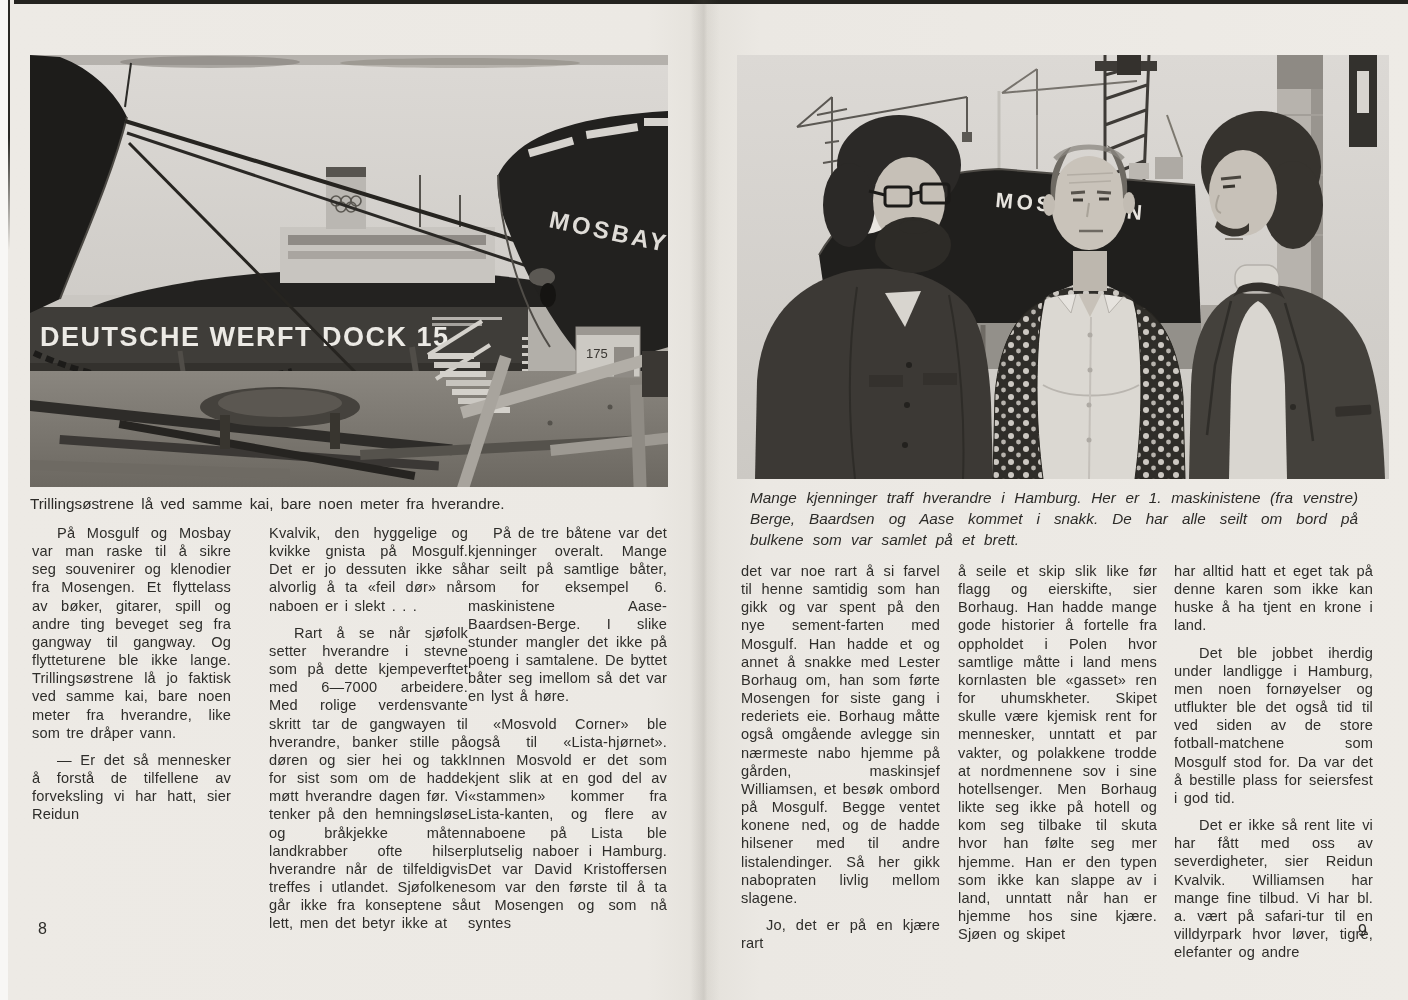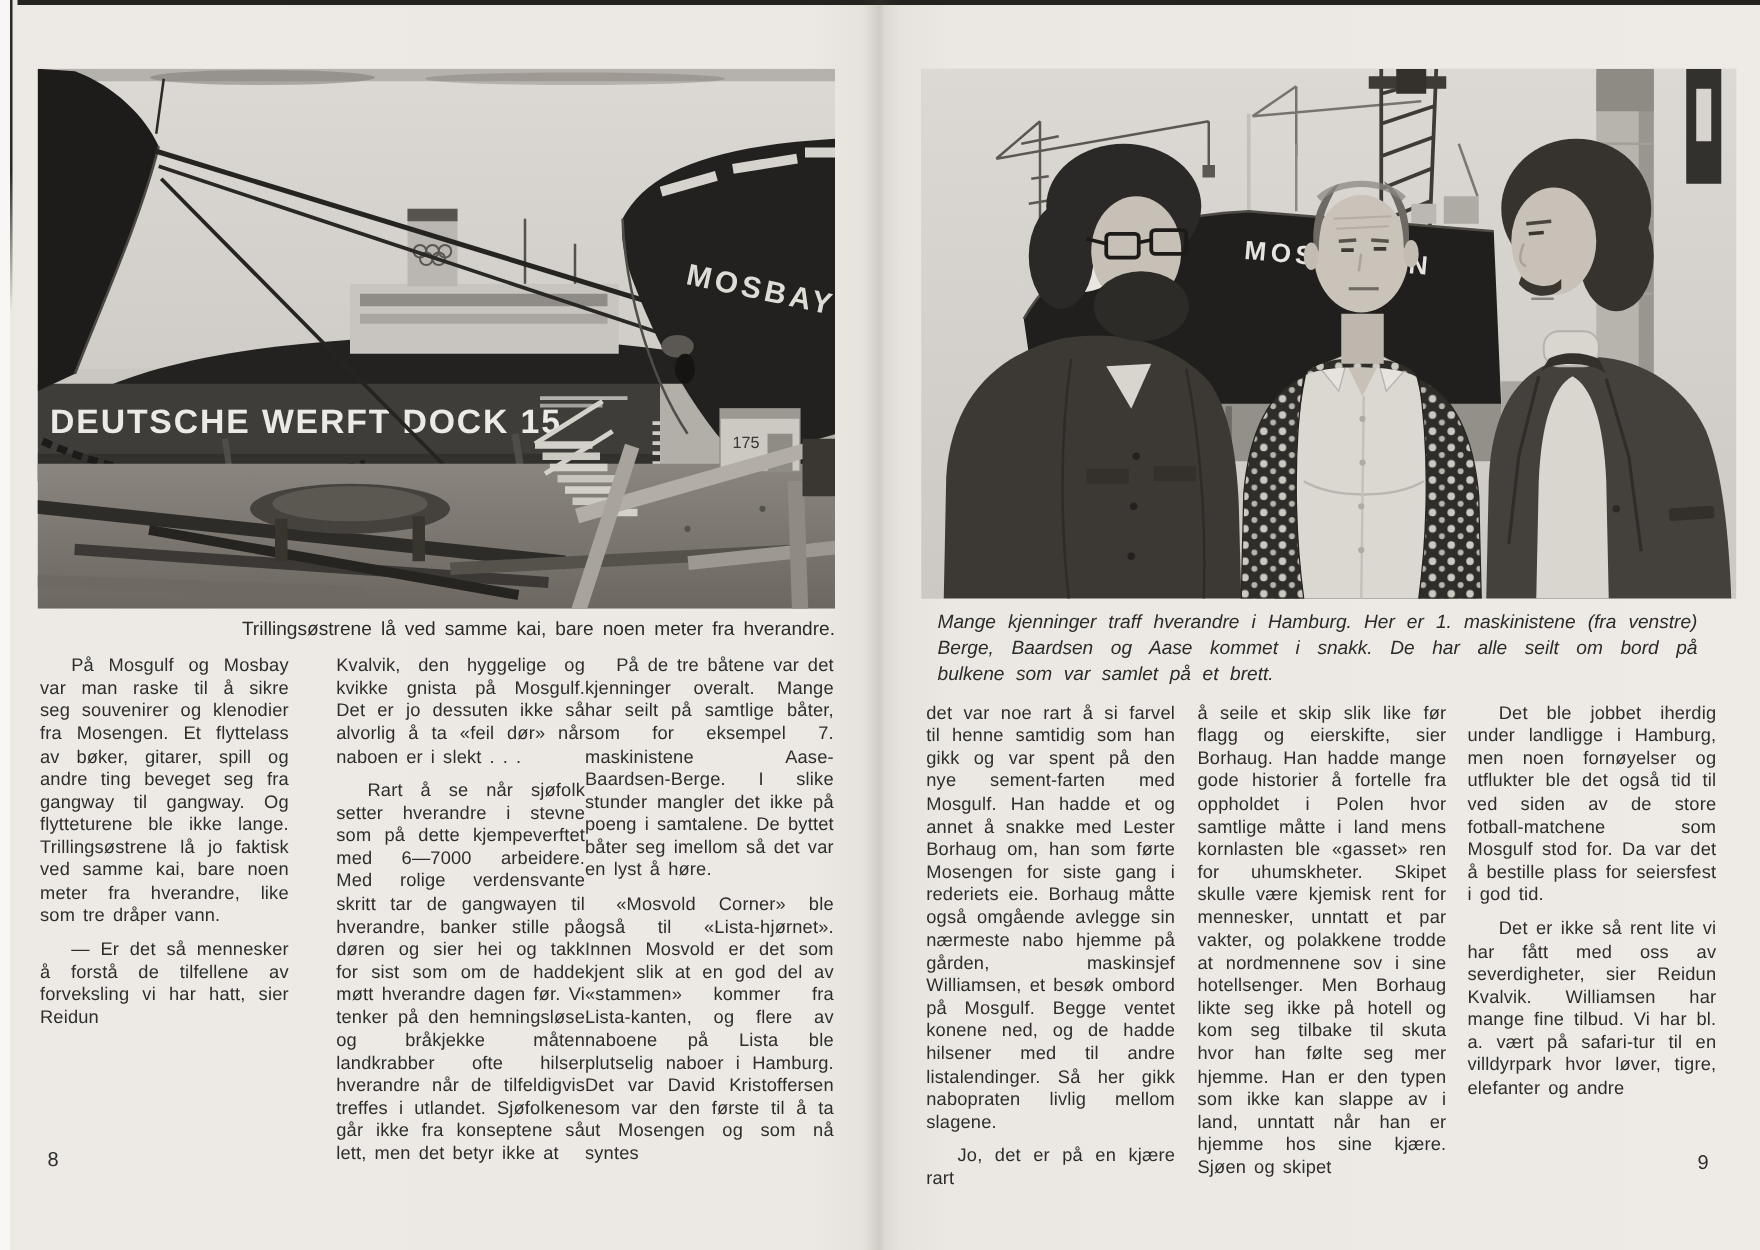--- a/index.html
+++ b/index.html
@@ -13,21 +13,21 @@
     background-color:#ece9e4;}
   .scan-top{position:absolute;left:14px;top:0;right:0;height:4px;background:#24231f;}
   .scan-left-white{position:absolute;left:0;top:0;width:8px;height:100%;background:#f8f7f5;}
   .scan-left-line{position:absolute;left:8px;top:0;width:2px;height:250px;
     background:linear-gradient(#2a2925 55%,rgba(42,41,37,0));}
   .gutter{position:absolute;left:690px;top:0;width:30px;height:100%;
     background:linear-gradient(90deg,rgba(0,0,0,0),rgba(95,90,82,.16) 46%,rgba(120,114,105,.08) 58%,rgba(0,0,0,0));}
   .photo{position:absolute;overflow:hidden;background:#d6d3cf;}
   .photo svg{display:block;width:100%;height:100%;}
   .caption{position:absolute;color:#2c2b28;font-size:15.3px;line-height:21px;}
-  .caption.center{text-align:right;word-spacing:3px;}
+  .caption.center{text-align:left;word-spacing:3px;}
   .caption.just{text-align:justify;word-spacing:5px;font-style:italic;}
   .col{position:absolute;width:199px;font-size:14.6px;line-height:18.15px;
     color:#2e2d2a;text-align:justify;word-spacing:2.2px;letter-spacing:.15px;}
   .col .para{margin:0 0 9px 0;}
   .col .para.ind{text-indent:25px;}
   .pagenum{position:absolute;font-size:16px;color:#2e2d2a;}
 </style>
 </head>
 <body>
 
@@ -164,21 +164,21 @@
 
   <div class="col" style="left:32px;top:524px;">
       <p class="para ind">På Mosgulf og Mosbay var man raske til å sikre seg souvenirer og klenodier fra Mosengen. Et flyttelass av bøker, gitarer, spill og andre ting beveget seg fra gangway til gangway. Og flytteturene ble ikke lange. Trillingsøstrene lå jo faktisk ved samme kai, bare noen meter fra hverandre, like som tre dråper vann.</p>
       <p class="para ind">— Er det så mennesker å forstå de tilfellene av forveksling vi har hatt, sier Reidun</p>
     </div>
   <div class="col" style="left:250px;top:524px;margin-left:19px;">
       <p class="para">Kvalvik, den hyggelige og kvikke gnista på Mosgulf. Det er jo dessuten ikke så alvorlig å ta «feil dør» når naboen er i slekt . . .</p>
       <p class="para ind">Rart å se når sjøfolk setter hverandre i stevne som på dette kjempeverftet med 6—7000 arbeidere. Med rolige verdensvante skritt tar de gangwayen til hverandre, banker stille på døren og sier hei og takk for sist som om de hadde møtt hverandre dagen før. Vi tenker på den hemningsløse og bråkjekke måten landkrabber ofte hilser hverandre når de tilfeldigvis treffes i utlandet. Sjøfolkene går ikke fra konseptene så lett, men det betyr ikke at</p>
     </div>
   <div class="col" style="left:468px;top:524px;">
-      <p class="para ind">På de tre båtene var det kjenninger overalt. Mange har seilt på samtlige båter, som for eksempel 7. maskinistene Aase-Baardsen-Berge. I slike stunder mangler det ikke på poeng i samtalene. De byttet båter seg imellom så det var en lyst å høre.</p>
+      <p class="para ind">På de tre båtene var det kjenninger overalt. Mange har seilt på samtlige båter, som for eksempel 6. maskinistene Aase-Baardsen-Berge. I slike stunder mangler det ikke på poeng i samtalene. De byttet båter seg imellom så det var en lyst å høre.</p>
       <p class="para ind">«Mosvold Corner» ble også til «Lista-hjørnet». Innen Mosvold er det som kjent slik at en god del av «stammen» kommer fra Lista-kanten, og flere av naboene på Lista ble plutselig naboer i Hamburg. Det var David Kristoffersen som var den første til å ta ut Mosengen og som nå syntes</p>
     </div>
 
   <div class="pagenum" style="left:38px;top:920px;">8</div>
 
   <div class="photo" style="left:737px;top:55px;width:652px;height:424px;">
     <svg viewBox="0 0 652 424" preserveAspectRatio="none">
       <defs>
         <linearGradient id="skyR" x1="0" y1="0" x2="0" y2="1">
           <stop offset="0" stop-color="#dcd9d5"></stop>
@@ -327,18 +327,19 @@
   <div class="caption just" style="left:750px;top:487px;width:608px;">Mange kjenninger traff hverandre i Hamburg. Her er 1. maskinistene (fra venstre) Berge, Baardsen og Aase kommet i snakk. De har alle seilt om bord på bulkene som var samlet på et brett.</div>
 
   <div class="col" style="left:741px;top:562px;">
       <p class="para">det var noe rart å si farvel til henne samtidig som han gikk og var spent på den nye sement-farten med Mosgulf. Han hadde et og annet å snakke med Lester Borhaug om, han som førte Mosengen for siste gang i rederiets eie. Borhaug måtte også omgående avlegge sin nærmeste nabo hjemme på gården, maskinsjef Williamsen, et besøk ombord på Mosgulf. Begge ventet konene ned, og de hadde hilsener med til andre listalendinger. Så her gikk nabopraten livlig mellom slagene.</p>
       <p class="para ind">Jo, det er på en kjære rart</p>
     </div>
   <div class="col" style="left:958px;top:562px;">
       <p class="para">å seile et skip slik like før flagg og eierskifte, sier Borhaug. Han hadde mange gode historier å fortelle fra oppholdet i Polen hvor samtlige måtte i land mens kornlasten ble «gasset» ren for uhumskheter. Skipet skulle være kjemisk rent for mennesker, unntatt et par vakter, og polakkene trodde at nordmennene sov i sine hotellsenger. Men Borhaug likte seg ikke på hotell og kom seg tilbake til skuta hvor han følte seg mer hjemme. Han er den typen som ikke kan slappe av i land, unntatt når han er hjemme hos sine kjære. Sjøen og skipet</p>
     </div>
   <div class="col" style="left:1174px;top:562px;">
+      <p class="para">har alltid hatt et eget tak på denne karen som ikke kan huske å ha tjent en krone i land.</p>
       <p class="para ind">Det ble jobbet iherdig under landligge i Hamburg, men noen fornøyelser og utflukter ble det også tid til ved siden av de store fotball-matchene som Mosgulf stod for. Da var det å bestille plass for seiersfest i god tid.</p>
       <p class="para ind">Det er ikke så rent lite vi har fått med oss av severdigheter, sier Reidun Kvalvik. Williamsen har mange fine tilbud. Vi har bl. a. vært på safari-tur til en villdyrpark hvor løver, tigre, elefanter og andre</p>
     </div>
 
   <div class="pagenum" style="left:1358px;top:922px;">9</div>
 </div>
 
 </body></html>

